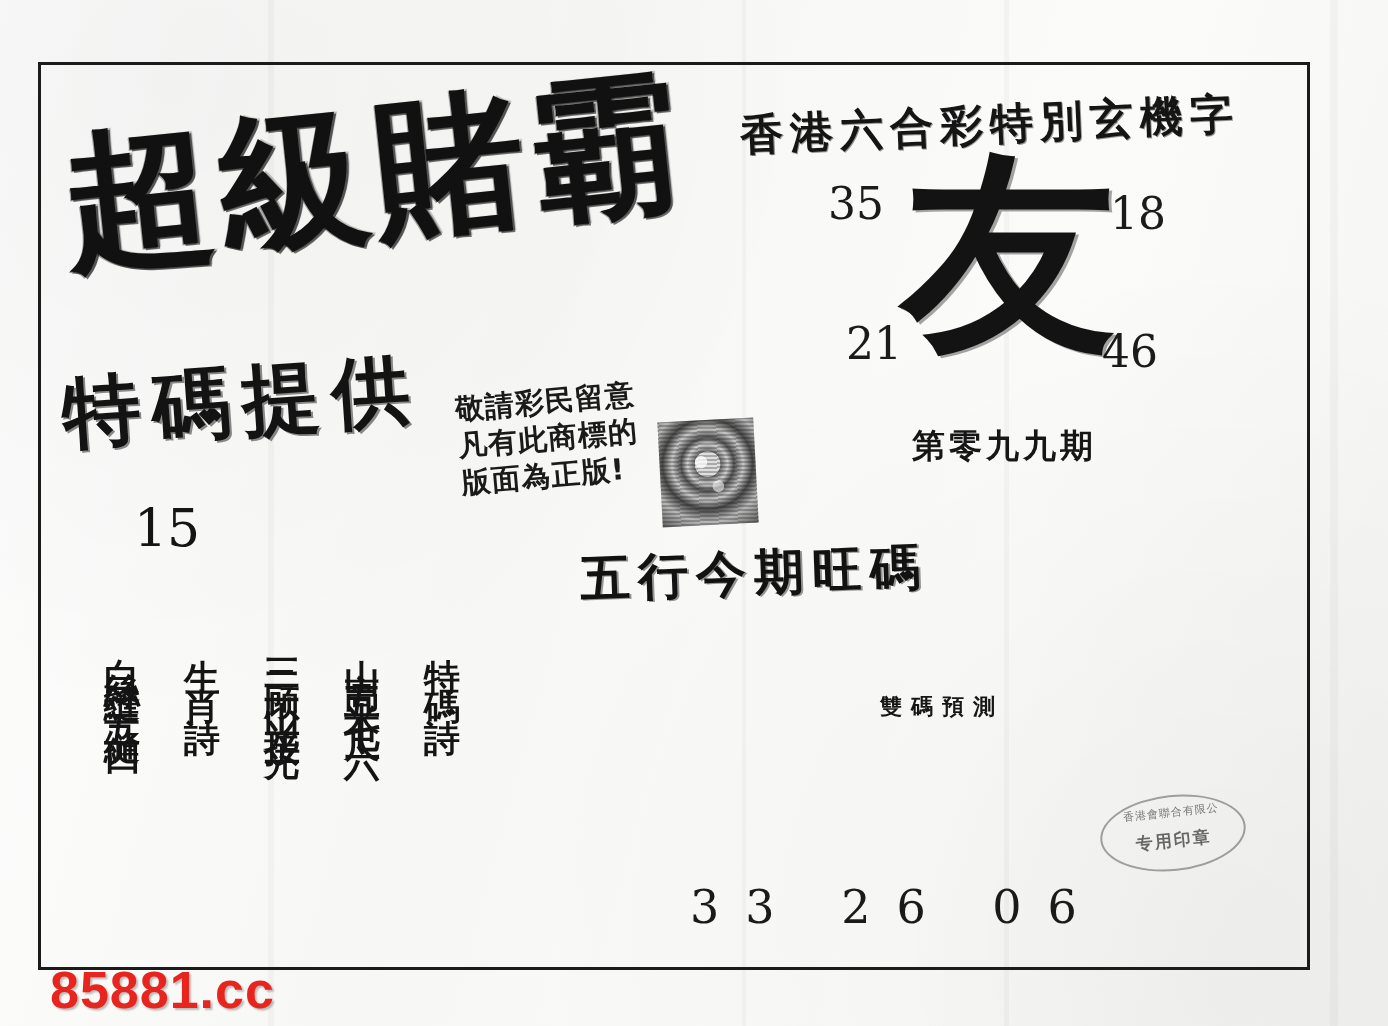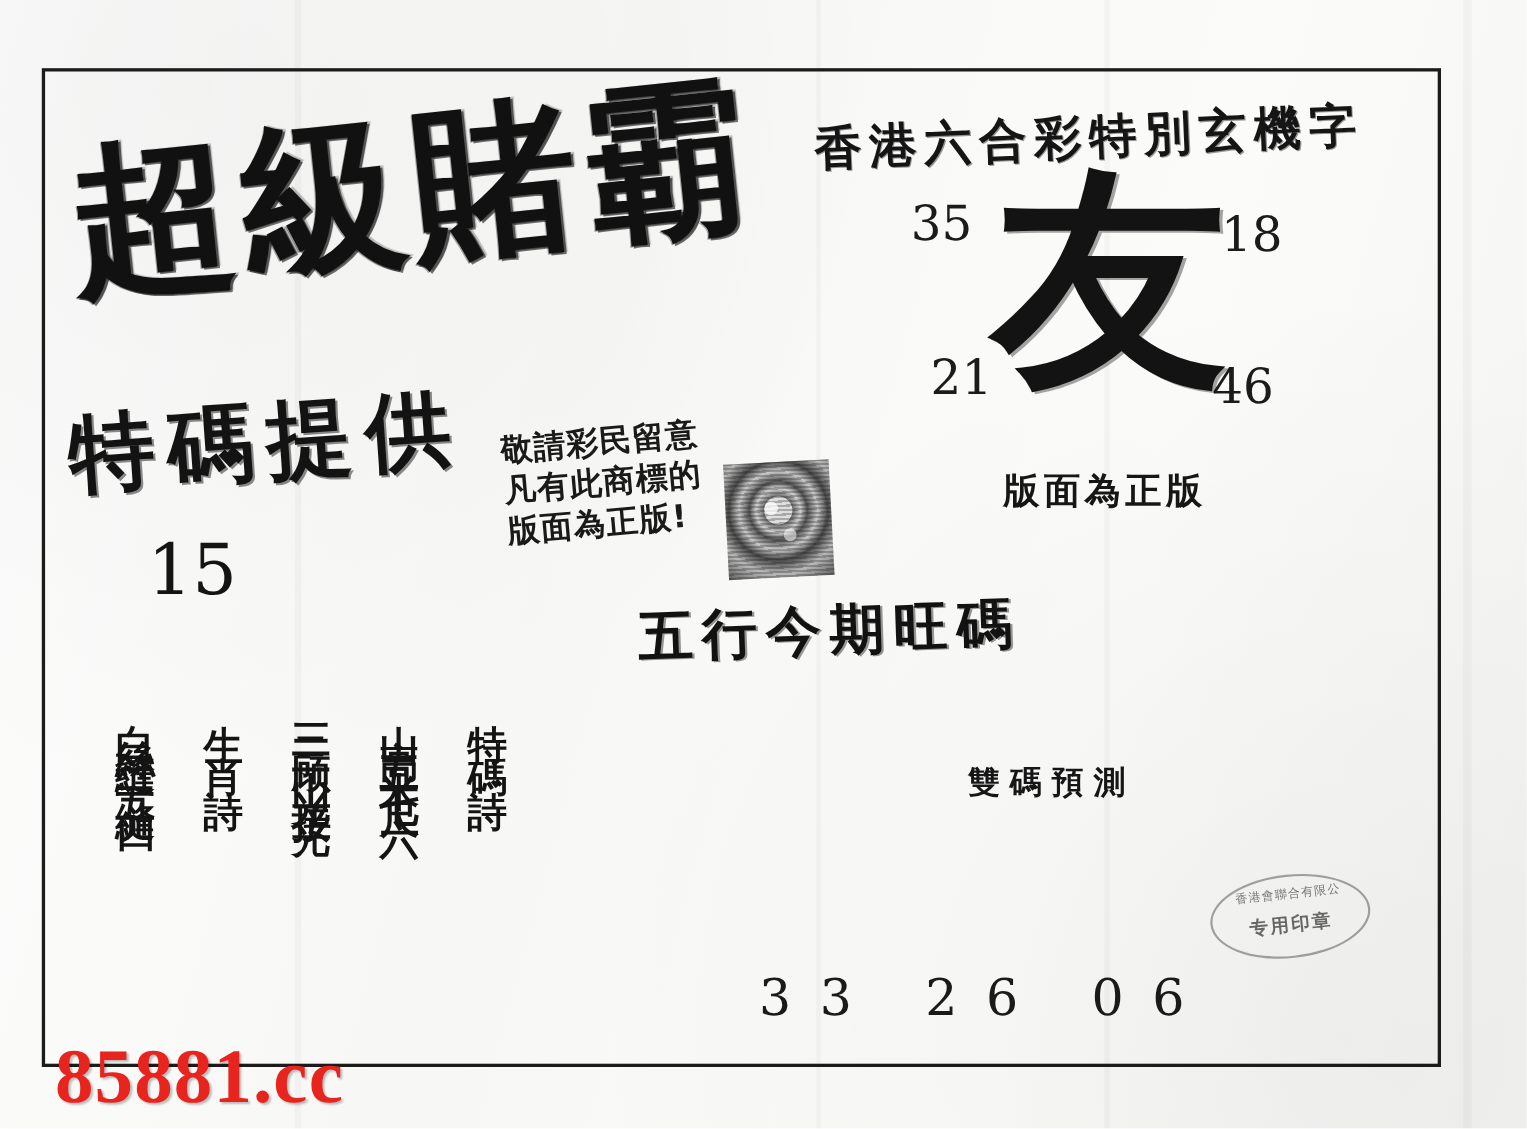--- a/index.html
+++ b/index.html
@@ -118,22 +118,22 @@
     position: absolute;
     left: 8px; top: 8px; right: 8px; bottom: 8px;
     background: radial-gradient(circle at 42% 38%, rgba(255,255,255,0.75) 0 8%, rgba(0,0,0,0) 9%),
                 radial-gradient(circle at 62% 66%, rgba(255,255,255,0.55) 0 7%, rgba(0,0,0,0) 8%);
   }
 
   
   #left-number {
     position: absolute;
     left: 134px;
-    top: 482px;
-    font-size: 64px;
+    top: 498px;
+    font-size: 52px;
     font-weight: 500;
     color: #141414;
     font-family: "DejaVu Serif", serif;
   }
 
   
   #right-header {
     position: absolute;
     left: 700px;
     top: 96px;
@@ -235,21 +235,21 @@
     height: 290px;
     white-space: nowrap;
   }
   .vcol.label { letter-spacing: 30px; }
 
   
   #shuangma {
     position: absolute;
     left: 880px;
     top: 692px;
-    font-size: 29px;
+    font-size: 22px;
     font-weight: bold;
     letter-spacing: 9px;
     color: #161616;
     white-space: nowrap;
   }
   #shuangma-nums {
     position: absolute;
     left: 690px;
     top: 880px;
     font-size: 46px;
@@ -300,27 +300,27 @@
     white-space: nowrap;
   }
   #wm-cn {
     font-size: 72px;
     font-weight: bold;
     color: #e8241f;
     letter-spacing: 2px;
     text-shadow: 2px 2px 2px rgba(0,0,0,0.25);
   }
   #wm-num {
-    font-size: 70px;
+    font-size: 52px;
     font-weight: bold;
     color: #e8241f;
     margin-left: 26px;
     letter-spacing: 1px;
     text-shadow: 2px 2px 2px rgba(0,0,0,0.25);
-    font-family: Liberation Serif, serif;
+    font-family: Liberation Sans, sans-serif;
     margin-top: 16px;
   }
 </style>
 </head>
 <body>
 
 <div id="page">
 
   <div class="streak" style="left:268px; width:6px;"></div>
   <div class="streak" style="left:742px; width:4px;"></div>
@@ -347,21 +347,21 @@
   </div>
 
   <div id="bigchar-area">
     <div class="corner-num" id="num-tl">35</div>
     <div class="corner-num" id="num-tr">18</div>
     <div class="corner-num" id="num-bl">21</div>
     <div class="corner-num" id="num-br">46</div>
     <div id="bigchar" class="cn">友</div>
   </div>
 
-  <div id="issue" class="cn">版面為正版</div>
+  <div id="issue" class="cn">第零九九期</div>
 
   <div id="wuxing" class="cn">五行今期旺碼</div>
 
   <div id="columns">
     <div class="vcol label">特碼詩</div>
     <div class="vcol">山高五米七尺六</div>
     <div class="vcol">三三顾山光接光</div>
     <div class="vcol label">生肖詩</div>
     <div class="vcol">白絲縫二五縫四</div>
   </div>

